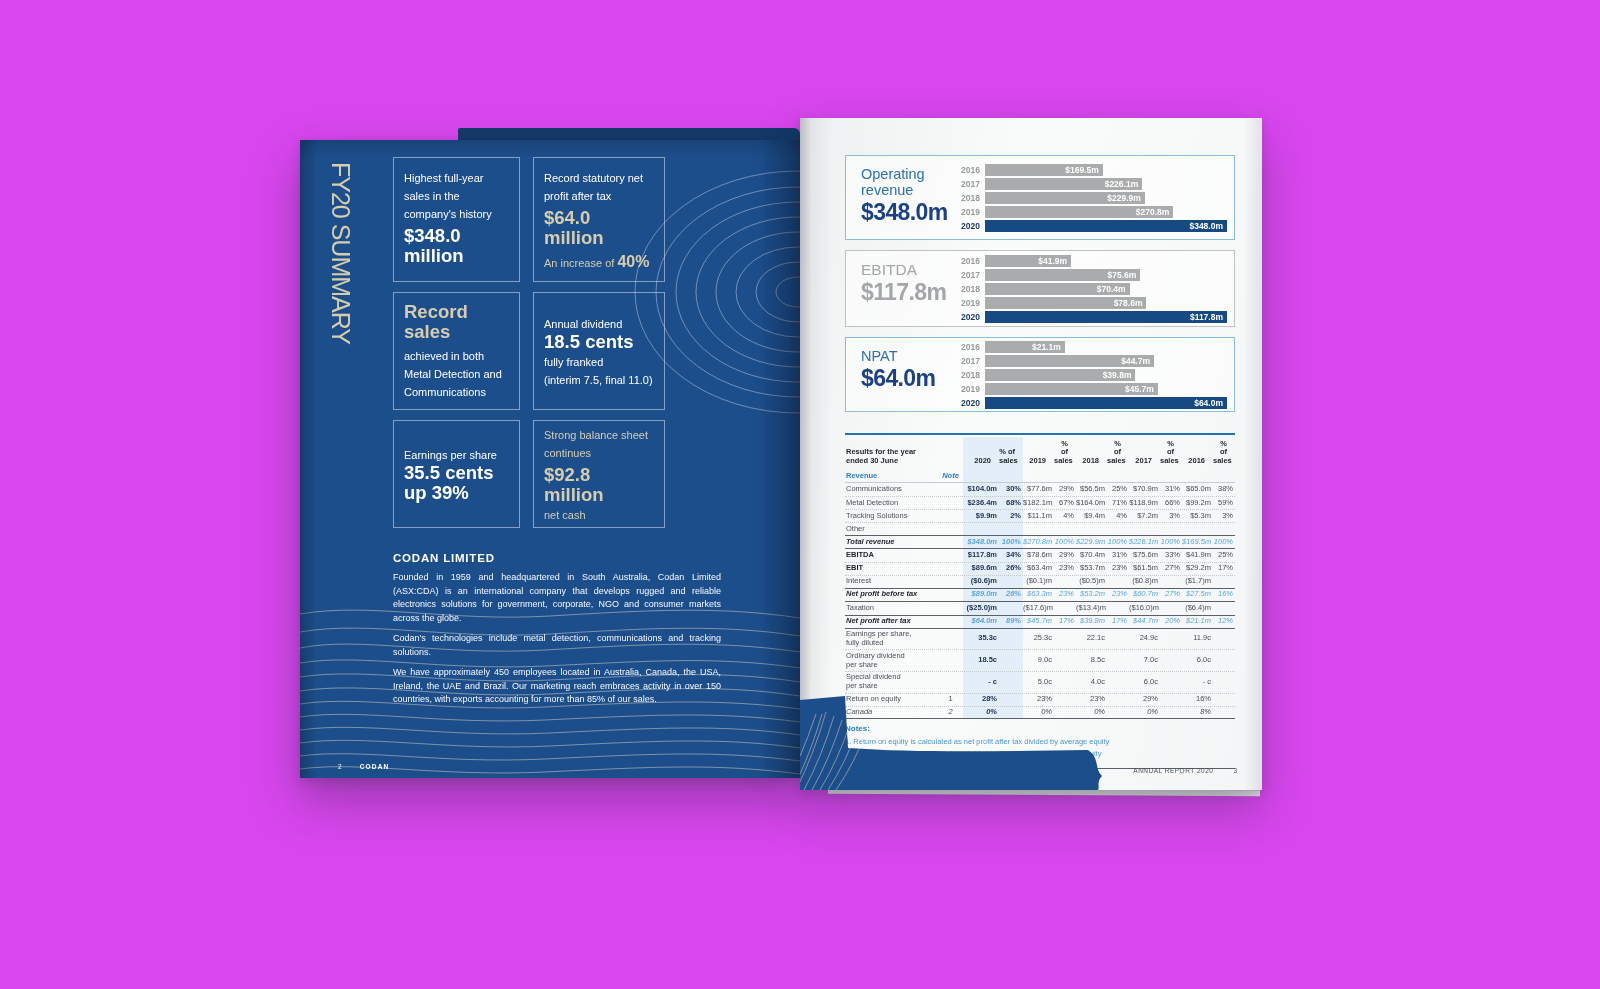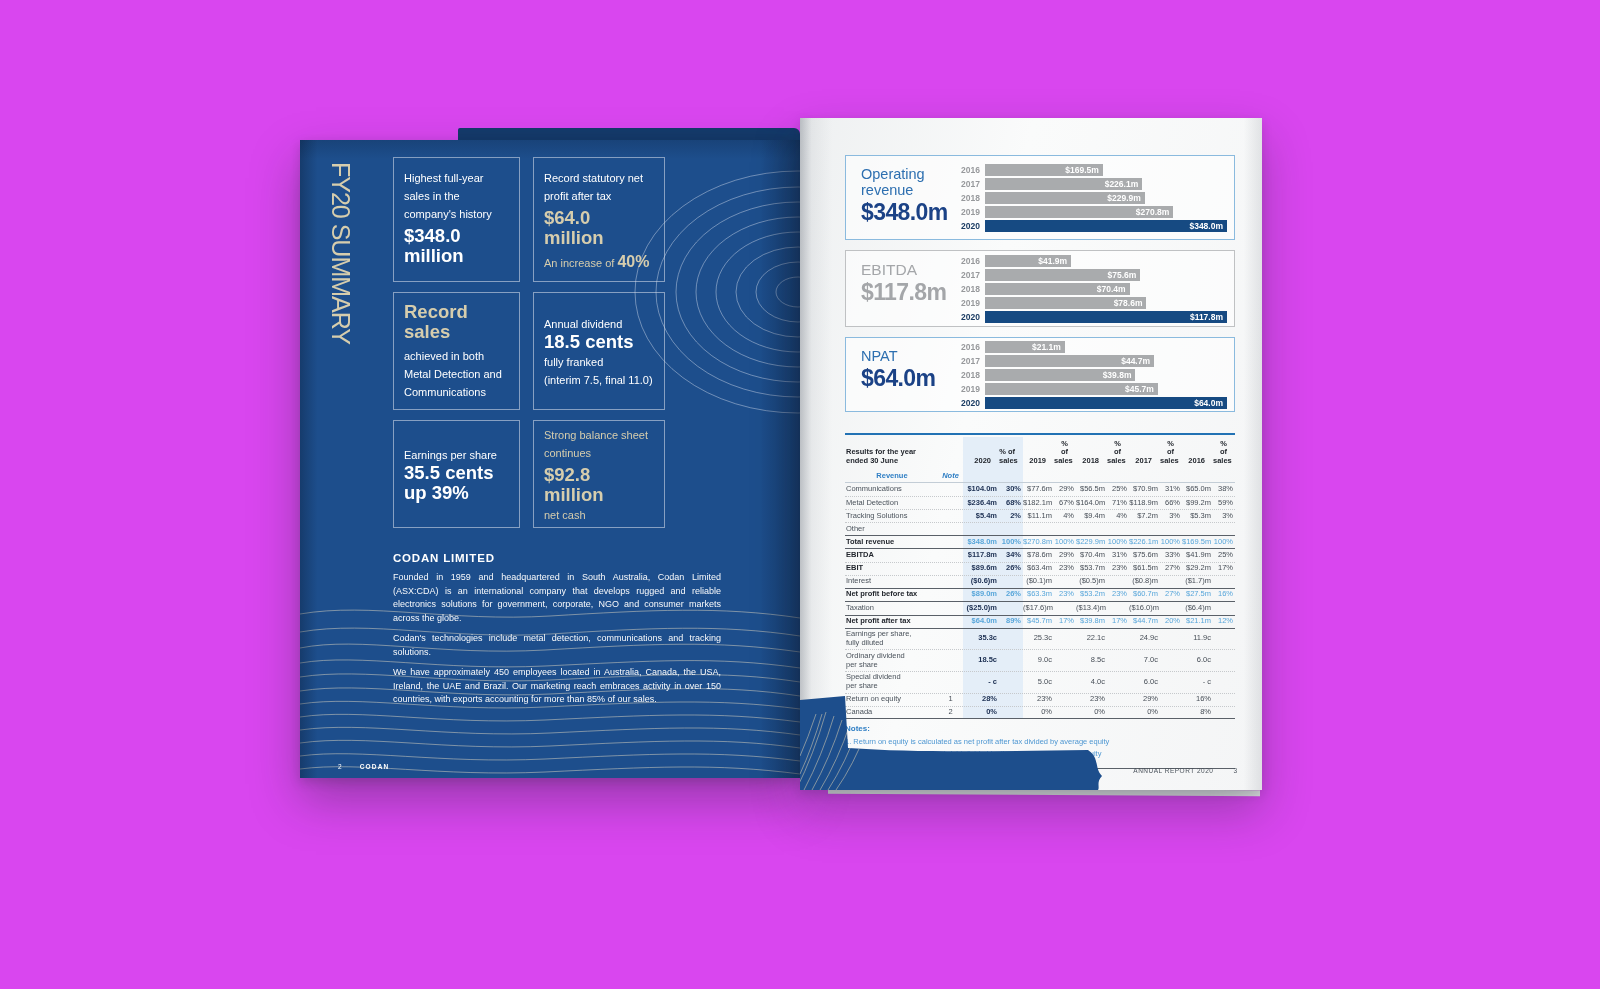--- a/index.html
+++ b/index.html
@@ -71,28 +71,28 @@
 
   
   .rp-flow{position:absolute;left:45px;top:315px;width:390px;}
   .fintable{position:relative;border-top:2px solid #2272b4;padding-top:3px;}
   .band{position:absolute;left:118px;width:60px;top:2px;bottom:0;background:var(--hl);z-index:0;}
   .trow{position:relative;z-index:1;display:grid;
     grid-template-columns:93px 25px 36px 24px 31px 22px 31px 22px 31px 22px 31px 22px;
     align-items:center;border-top:1px dotted #c6c9cc;padding:1.5px 0;min-height:13px;}
   .trow.nt{border-top:none;}
   .trow.st{border-top:1px solid #5a6068;}
-  .trow.sb{border-bottom:1px solid #5a6068;}
+  .trow.sb{border-bottom:1px solid #5a6068;font-style:italic;}
   .trow.head{border-top:none;align-items:end;padding-bottom:4px;min-height:27px;}
   .trow.sec{border-top:none;border-bottom:1px solid #c3cdd6;min-height:13px;}
   .tc{font-size:7.5px;line-height:1.18;}
   .tc.lab{padding-left:1px;color:#4a525b;white-space:pre-line;}
   .tc.lab.b{color:#23272e;font-weight:700;}
   .tc.note{text-align:center;color:#474e57;}
-  .sec .lab{color:var(--accent-blue);font-weight:700;text-align:center;}
+  .sec .lab{color:var(--accent-blue);font-weight:700;}
   .sec .note{color:var(--accent-blue);font-weight:700;font-style:italic;}
   .tc.v,.tc.p{text-align:right;padding-right:2px;color:#474e57;white-space:nowrap;}
   .tc.v20,.tc.p20{font-weight:700;color:#1c2f52;}
   .trow.blue .v20,.trow.blue .p20{color:#2878c0;}
   .trow.blue .v,.trow.blue .p{color:var(--light-blue);}
   .head .tc{font-weight:700;color:#23272e;white-space:pre-line;text-align:right;padding-right:8px;}
   .head .tc.lab{text-align:left;padding-right:0;}
   .notes{margin-top:5px;border-bottom:1px solid #5a6068;padding-bottom:9px;}
   .notes-h{color:var(--accent-blue);font-weight:700;font-size:8px;margin-bottom:2.5px;}
   .note-li{color:#4e97d2;font-size:7.5px;line-height:1.55;}
@@ -394,21 +394,21 @@
             <div class="tc v">$164.0m</div>
             <div class="tc p">71%</div>
             <div class="tc v">$118.9m</div>
             <div class="tc p">66%</div>
             <div class="tc v">$99.2m</div>
             <div class="tc p">59%</div>
           </div>
           <div class="trow ">
             <div class="tc lab">Tracking Solutions</div>
             <div class="tc note"></div>
-            <div class="tc v v20">$5.4m</div>
+            <div class="tc v v20">$9.9m</div>
             <div class="tc p p20">2%</div>
             <div class="tc v">$11.1m</div>
             <div class="tc p">4%</div>
             <div class="tc v">$9.4m</div>
             <div class="tc p">4%</div>
             <div class="tc v">$7.2m</div>
             <div class="tc p">3%</div>
             <div class="tc v">$5.3m</div>
             <div class="tc p">3%</div>
           </div>

